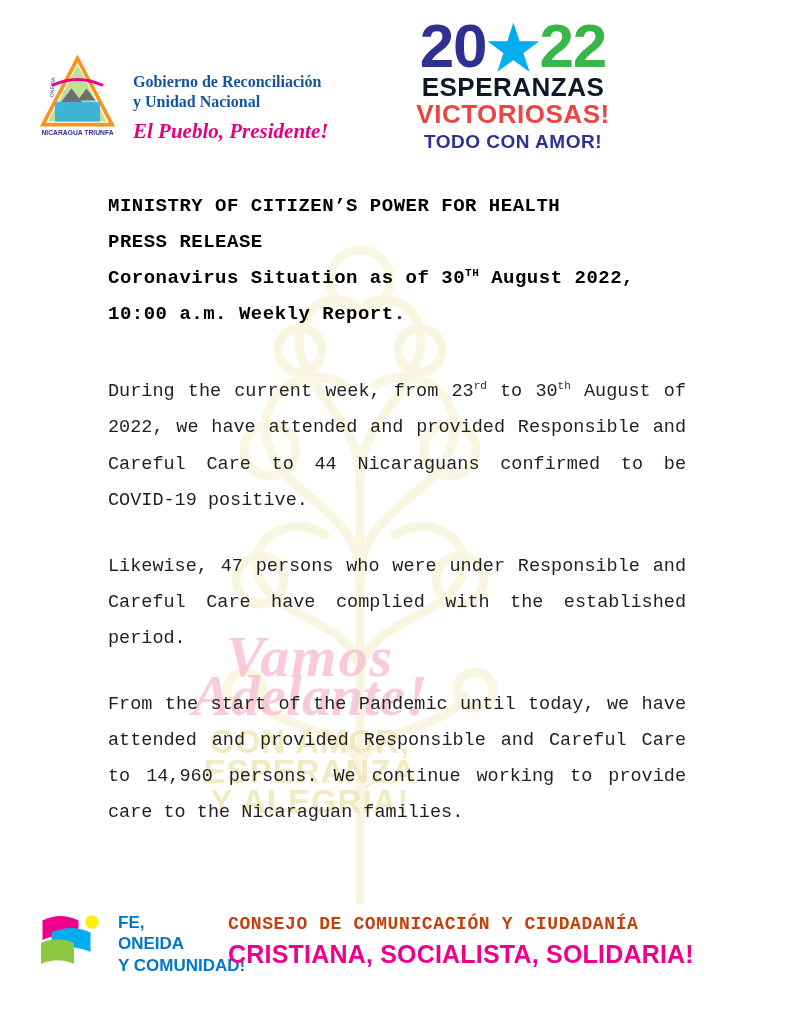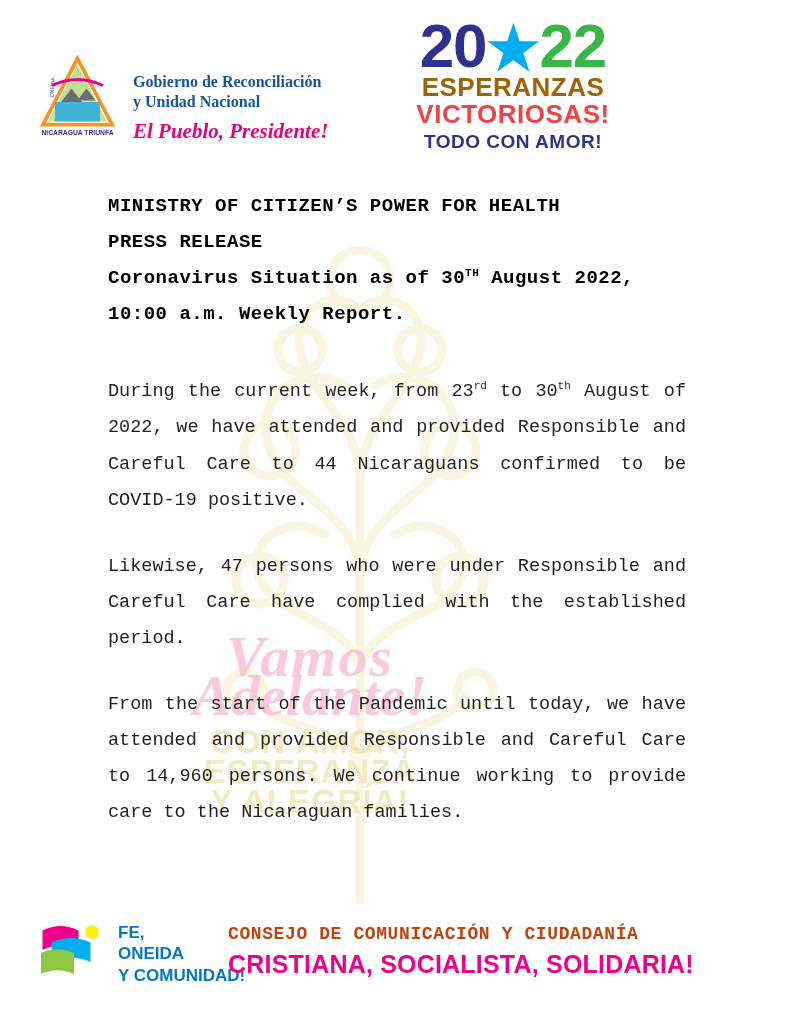--- a/index.html
+++ b/index.html
@@ -145,21 +145,21 @@
     color: #00aeef;
     font-size: 60px;
     line-height: 56px;
     position: relative;
     top: 2px;
   }
   .esp-l1 {
     font-family: "Liberation Sans", sans-serif;
     font-weight: bold;
     font-size: 26px;
-    color: #a16207;
+    color: #0f172a;
     letter-spacing: .5px;
     line-height: 1.05;
   }
   .esp-l2 {
     font-family: "Liberation Sans", sans-serif;
     font-weight: bold;
     font-size: 26px;
     color: #ef4444;
     letter-spacing: .5px;
     line-height: 1.05;
@@ -202,21 +202,21 @@
     margin-top: 30px;
     letter-spacing: 0px;
   }
   .para:first-of-type { margin-top: 0; }
   #p1 { margin-top: 42px; }
 
   
   .footer {
     position: absolute;
     left: 0;
-    bottom: 24px;
+    bottom: 34px;
     width: 791px;
     height: 82px;
     z-index: 3;
   }
   .fe-logo {
     position: absolute;
     left: 38px;
     top: 2px;
     width: 75px;
     height: 60px;

